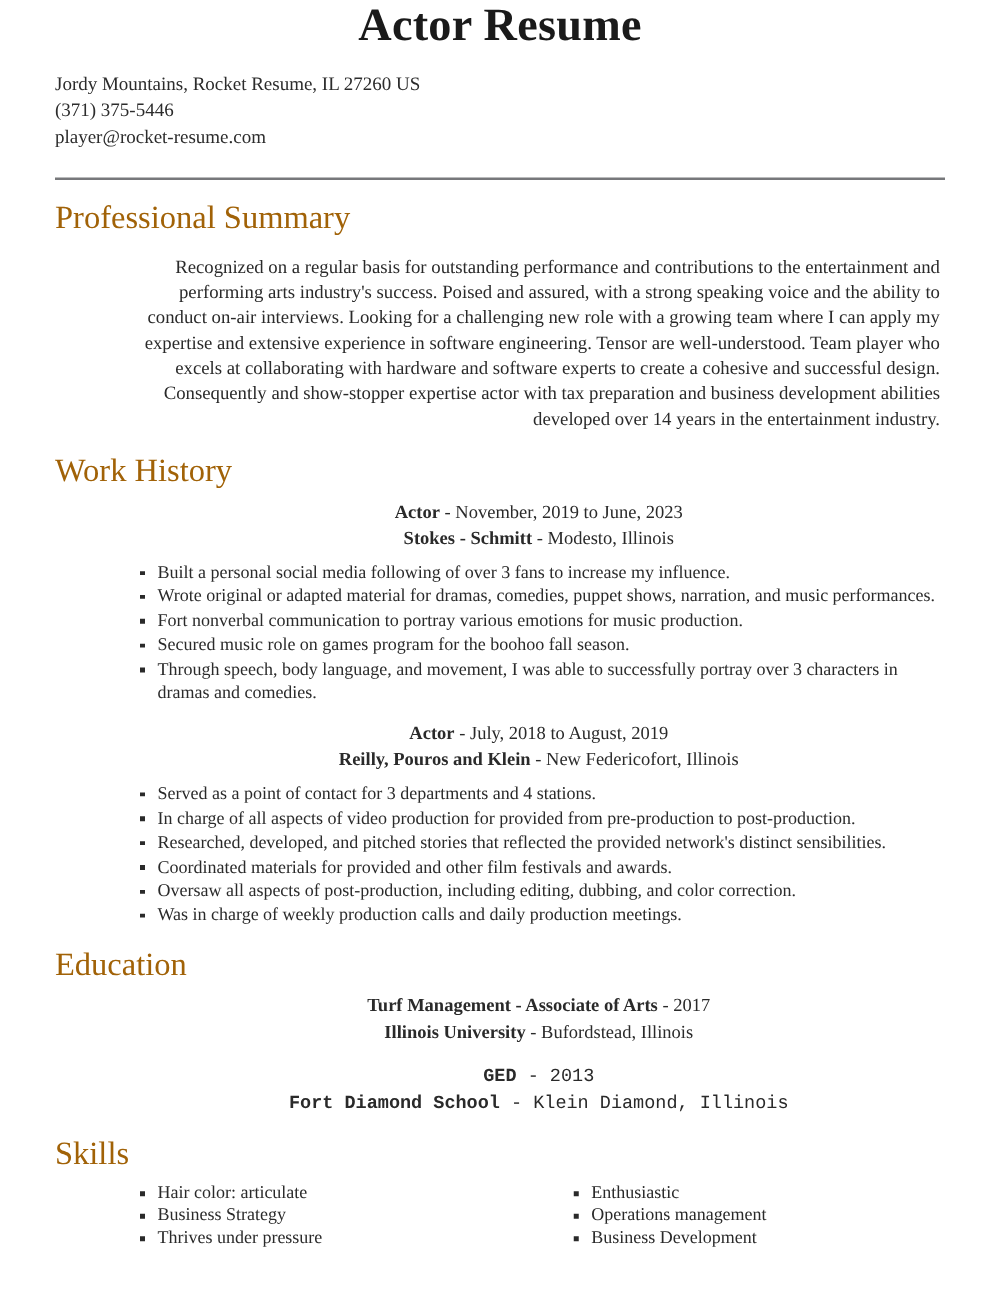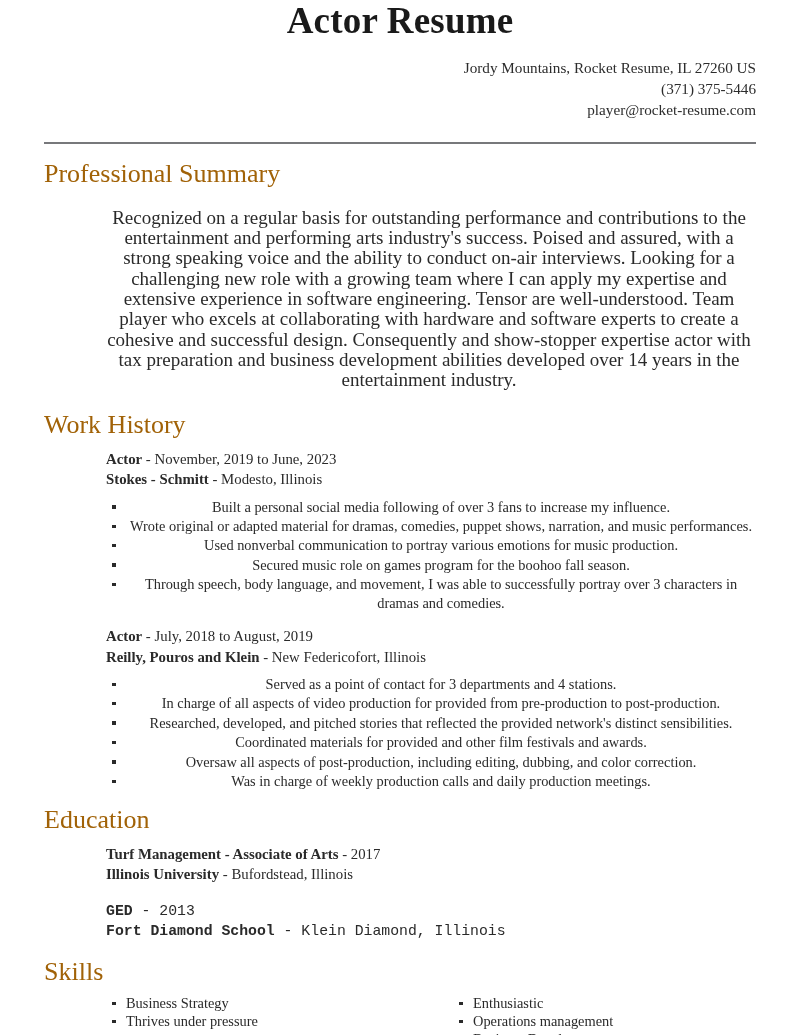--- a/index.html
+++ b/index.html
@@ -27,21 +27,21 @@
   .resume-title {
     text-align: center;
     font-size: 37px;
     font-weight: bold;
     letter-spacing: 0.2px;
     margin: 0;
     line-height: 1.15;
     color: #1a1a1a;
   }
   .contact-block {
-    text-align: right;
+    text-align: left;
     margin-top: 14px;
   }
   .contact-line {
     font-size: 15.2px;
     line-height: 21px;
     color: #2c2c2c;
   }
   .header-rule {
     height: 0;
     border: 0;
@@ -57,47 +57,47 @@
     font-size: 26px;
     font-weight: normal;
     line-height: 1.2;
     margin: 0 0 8px 0;
     color: #a16207;
   }
   .section-body {
     padding-left: 62px;
   }
   .summary-text {
-    font-size: 19px;
+    font-size: 15px;
     line-height: 20.3px;
-    text-align: center;
+    text-align: right;
     color: #2a2a2a;
     padding-right: 4px;
   }
 
   
   .entry {
     margin-bottom: 2px;
   }
   .entry + .entry {
     margin-top: 14px;
   }
   .entry-line {
     font-size: 14.8px;
     line-height: 20.5px;
     color: #2a2a2a;
+    text-align: center;
   }
   .entry-line .b {
     font-weight: bold;
   }
   .bullets {
     list-style: none;
     margin: 8px 0 0 0;
     padding: 0;
-    text-align: center;
   }
   .bullets li {
     position: relative;
     padding-left: 20px;
     font-size: 14.4px;
     line-height: 18.4px;
     margin-bottom: 1px;
     color: #2a2a2a;
   }
   .bullets li::before {
@@ -184,21 +184,21 @@
             <span class="b">Actor</span>
             <span>- November, 2019 to June, 2023</span>
           </div>
           <div class="entry-line">
             <span class="b">Stokes - Schmitt</span>
             <span>- Modesto, Illinois</span>
           </div>
           <ul class="bullets">
             <li>Built a personal social media following of over 3 fans to increase my influence.</li>
             <li>Wrote original or adapted material for dramas, comedies, puppet shows, narration, and music performances.</li>
-            <li>Used nonverbal communication to portray various emotions for music production.</li>
+            <li>Fort nonverbal communication to portray various emotions for music production.</li>
             <li>Secured music role on games program for the boohoo fall season.</li>
             <li>Through speech, body language, and movement, I was able to successfully portray over 3 characters in dramas and comedies.</li>
           </ul>
         </div>
 
         <div class="entry">
           <div class="entry-line">
             <span class="b">Actor</span>
             <span>- July, 2018 to August, 2019</span>
           </div>
@@ -246,20 +246,21 @@
         </div>
 
       </div>
     </div>
 
     <div class="section">
       <h2 class="section-heading">Skills</h2>
       <div class="skills-columns">
         <div class="skills-col left">
           <ul>
+            <li>Hair color: articulate</li>
             <li>Business Strategy</li>
             <li>Thrives under pressure</li>
 
           </ul>
         </div>
         <div class="skills-col right">
           <ul>
             <li>Enthusiastic</li>
             <li>Operations management</li>
             <li>Business Development</li>

